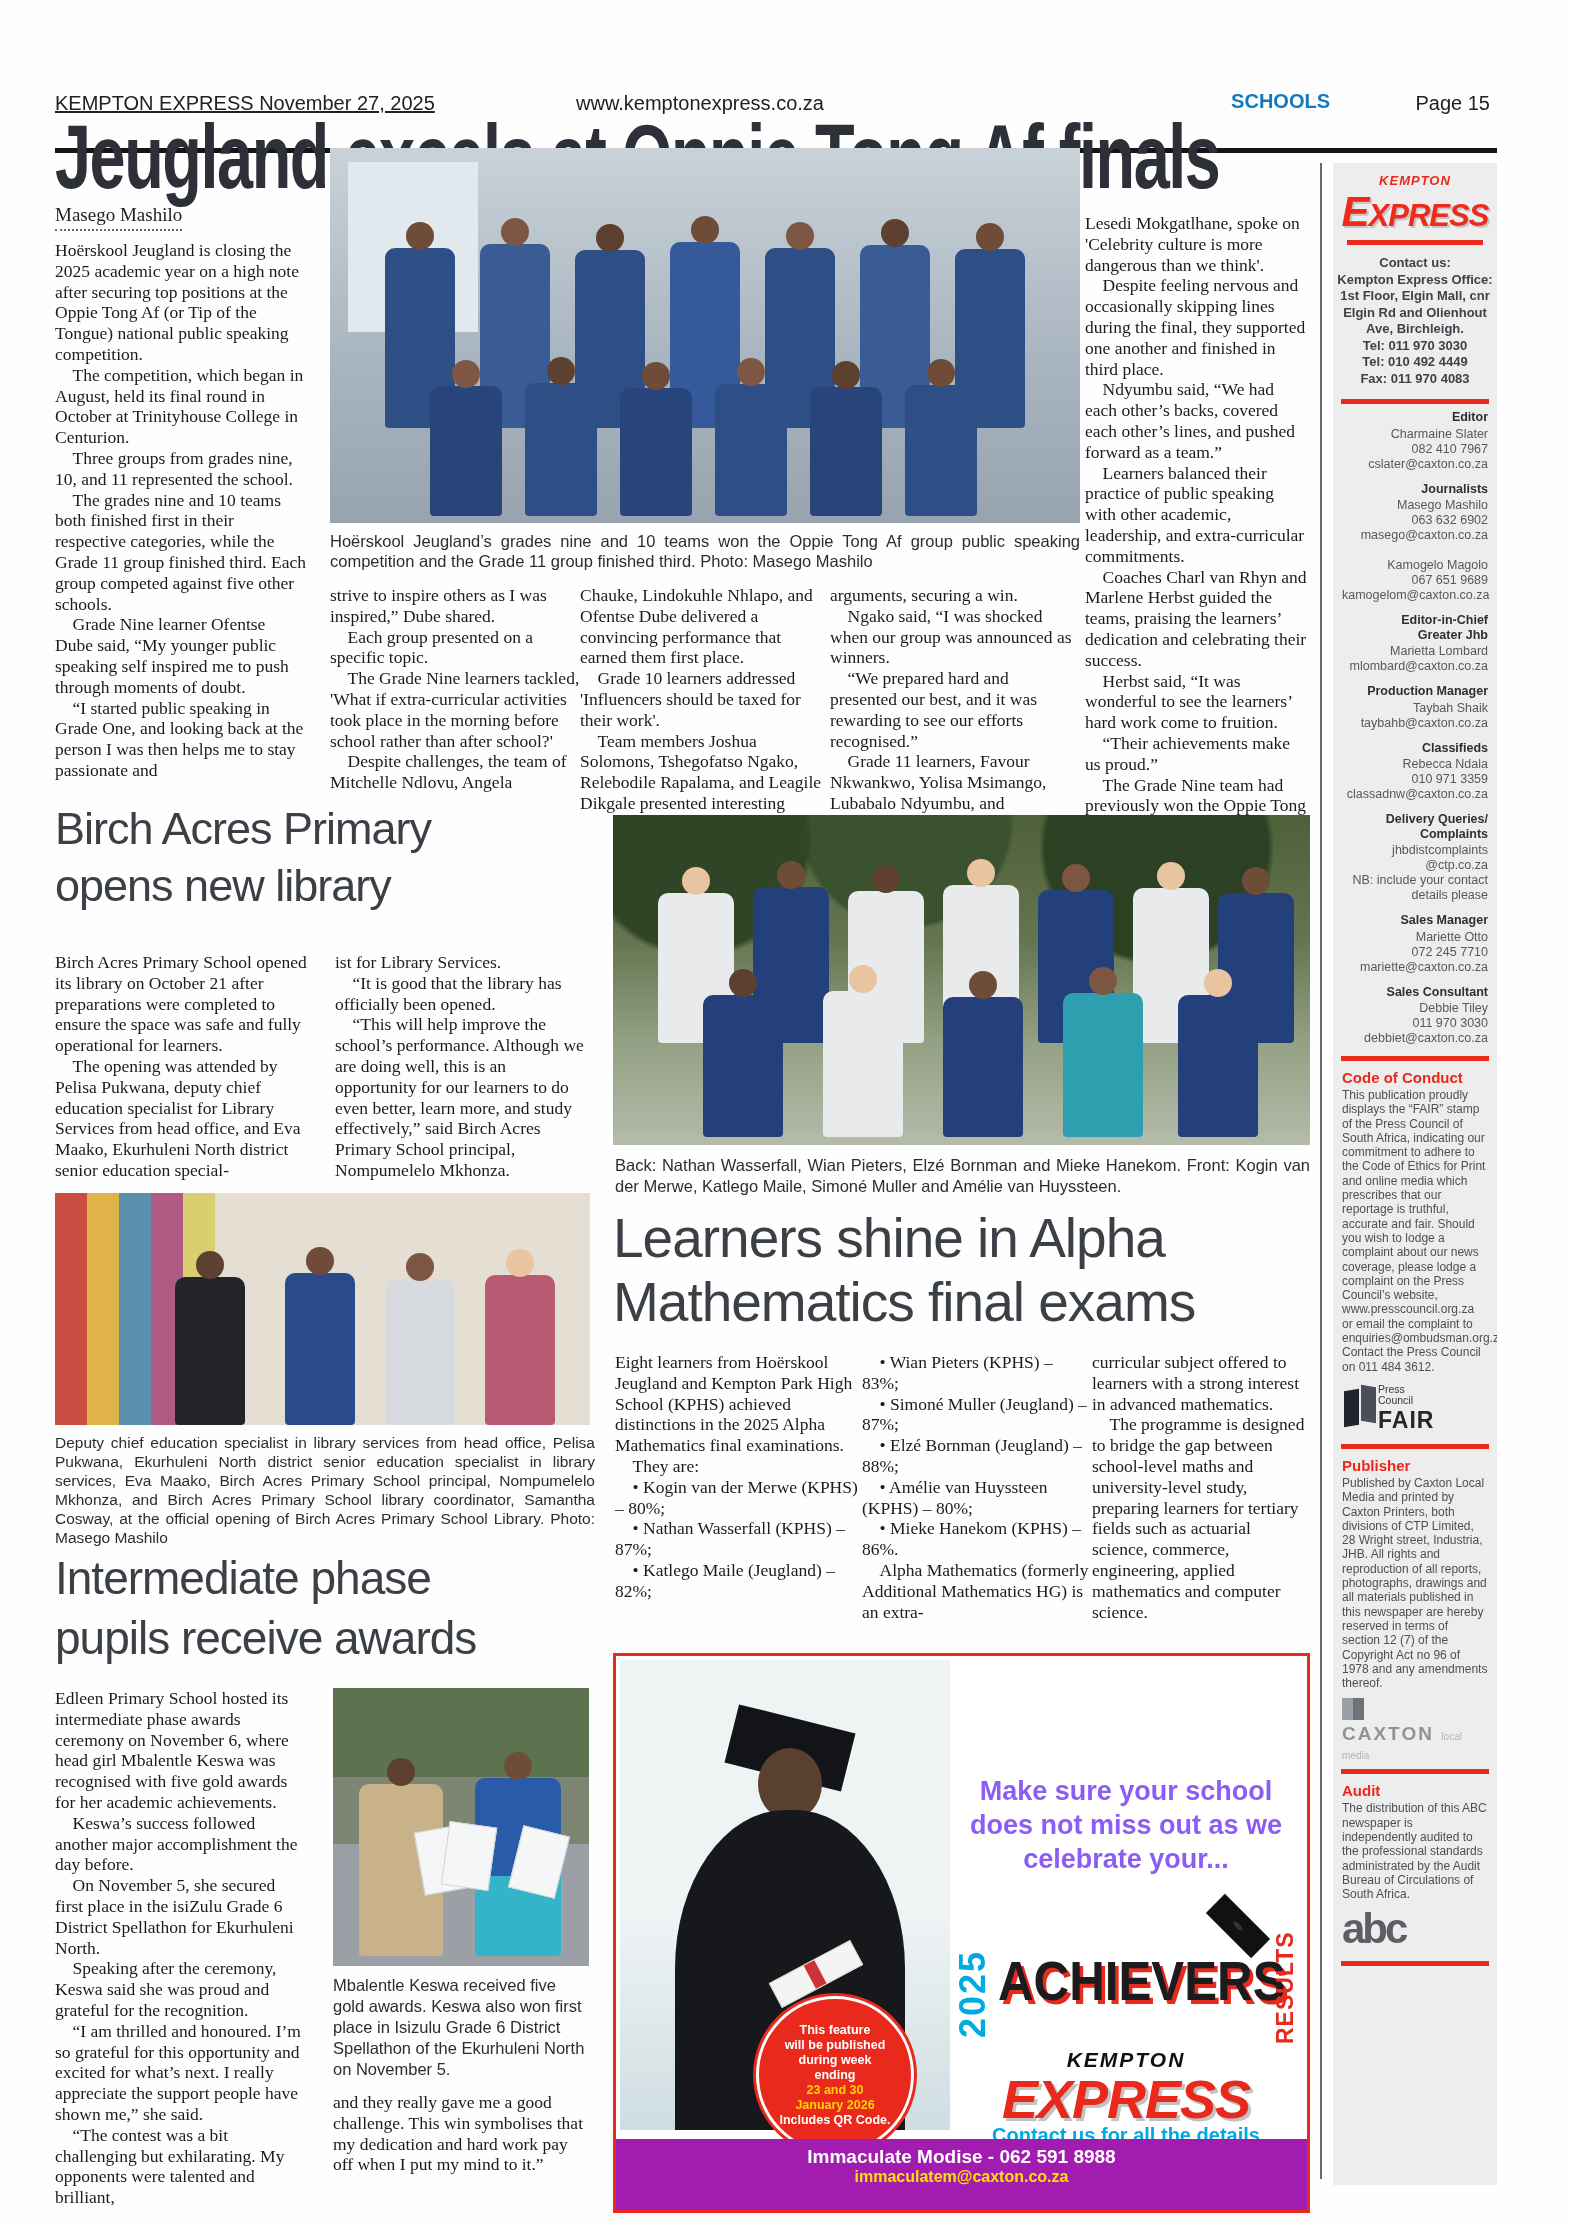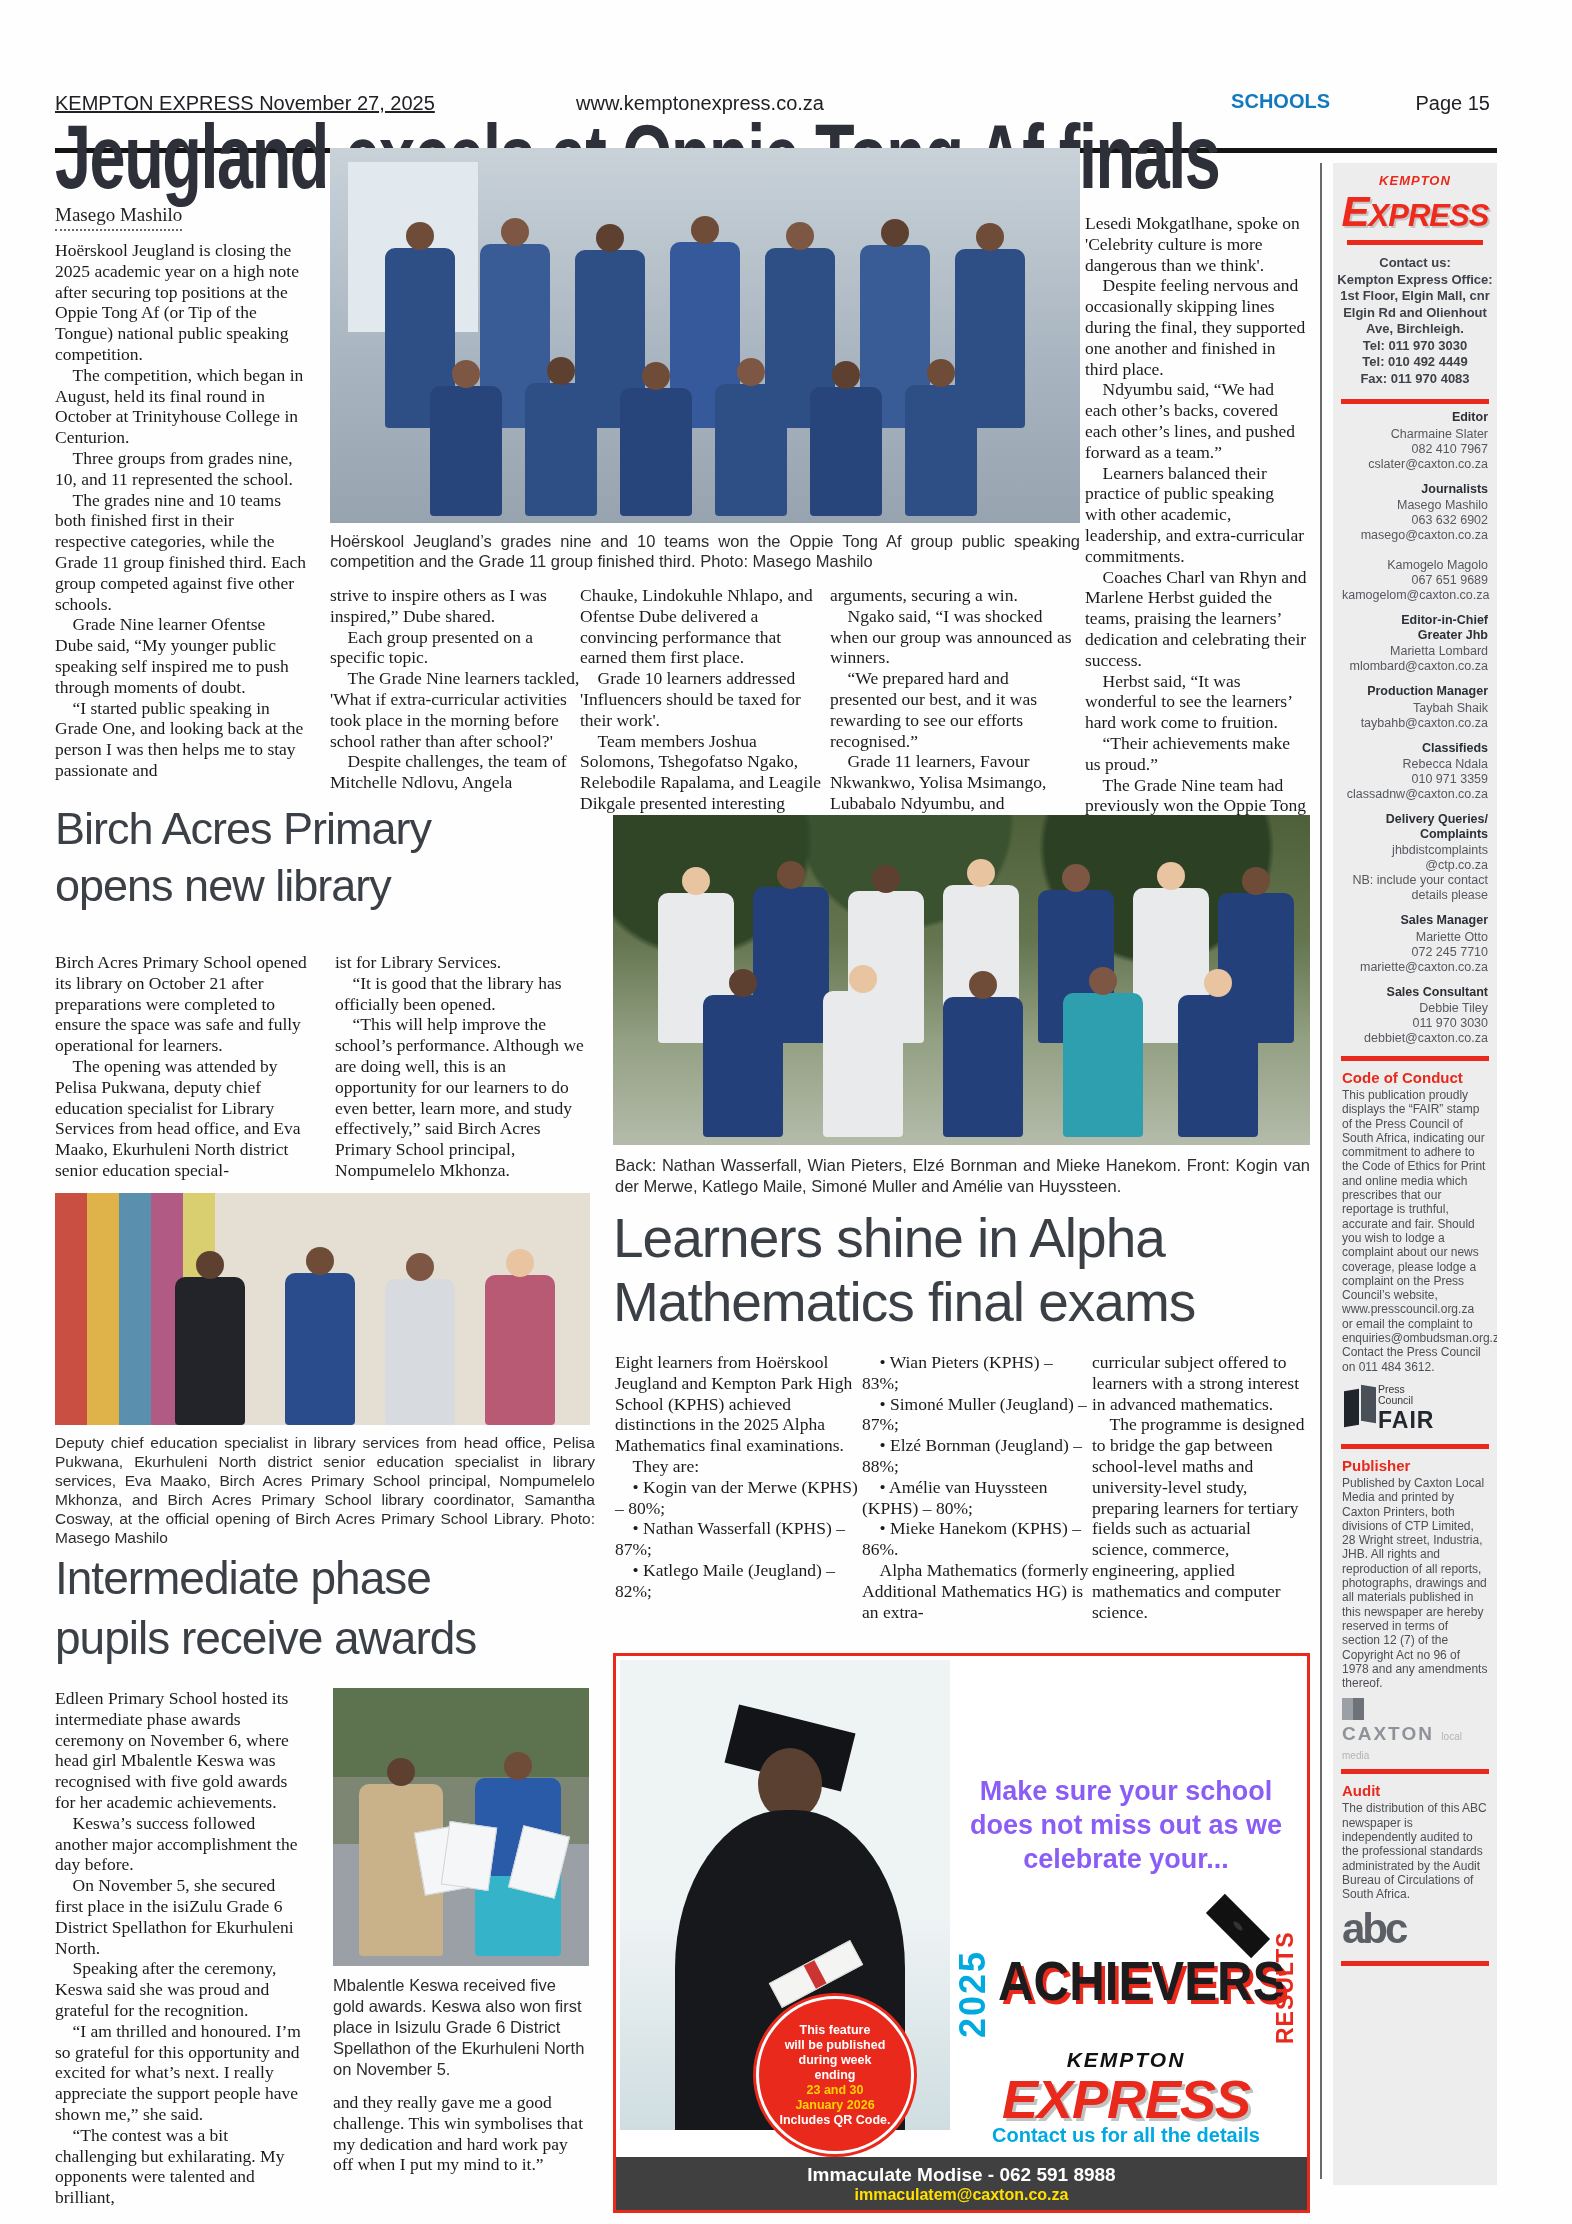--- a/index.html
+++ b/index.html
@@ -98,21 +98,21 @@
   .ad-brand-k{font-size:21px;font-weight:800;color:#111;letter-spacing:2px;}
   .ad-brand-e{font-size:54px;font-weight:800;color:#e8291c;letter-spacing:-1px;margin-top:-4px;
      text-shadow:3px 3px 0 #c2c2c2;}
   .ad-contact{position:absolute;left:332px;top:468px;width:356px;text-align:center;color:#00a9e0;
      font-weight:bold;font-size:20px;}
   .ad-badge{position:absolute;left:140px;top:340px;width:158px;height:158px;border-radius:50%;
      background:#e8291c;border:3px solid #fff;box-shadow:0 0 0 3px #e8291c;color:#fff;
      display:flex;flex-direction:column;justify-content:center;text-align:center;
      font-size:12.5px;line-height:15px;font-weight:bold;box-sizing:border-box;padding:6px;}
   .ad-badge .hl{color:#ffd200;}
-  .ad-bar{position:absolute;left:0;right:0;bottom:0;height:53px;background:#404040;text-align:center;
+  .ad-bar{position:absolute;left:0;right:0;bottom:0;height:71px;background:#a21caf;text-align:center;
      padding-top:7px;box-sizing:border-box;}
   .ad-bar1{font-weight:800;font-size:19px;color:#fff;}
   .ad-bar2{font-weight:700;font-size:16px;color:#ffe000;}
   
   .sidebar{left:1333px;top:163px;width:164px;height:2022px;background:#ededed;overflow:hidden;
      box-sizing:border-box;}
   .sb-logo{text-align:center;padding:10px 6px 0;font-style:italic;}
   .sb-logo-k{font-size:13px;font-weight:800;color:#e8291c;letter-spacing:1px;text-align:center;}
   .sb-logo-e{font-size:31px;font-weight:800;color:#ed2b1d;letter-spacing:-1px;
      text-shadow:2px 2px 0 #c6c6c6;}

